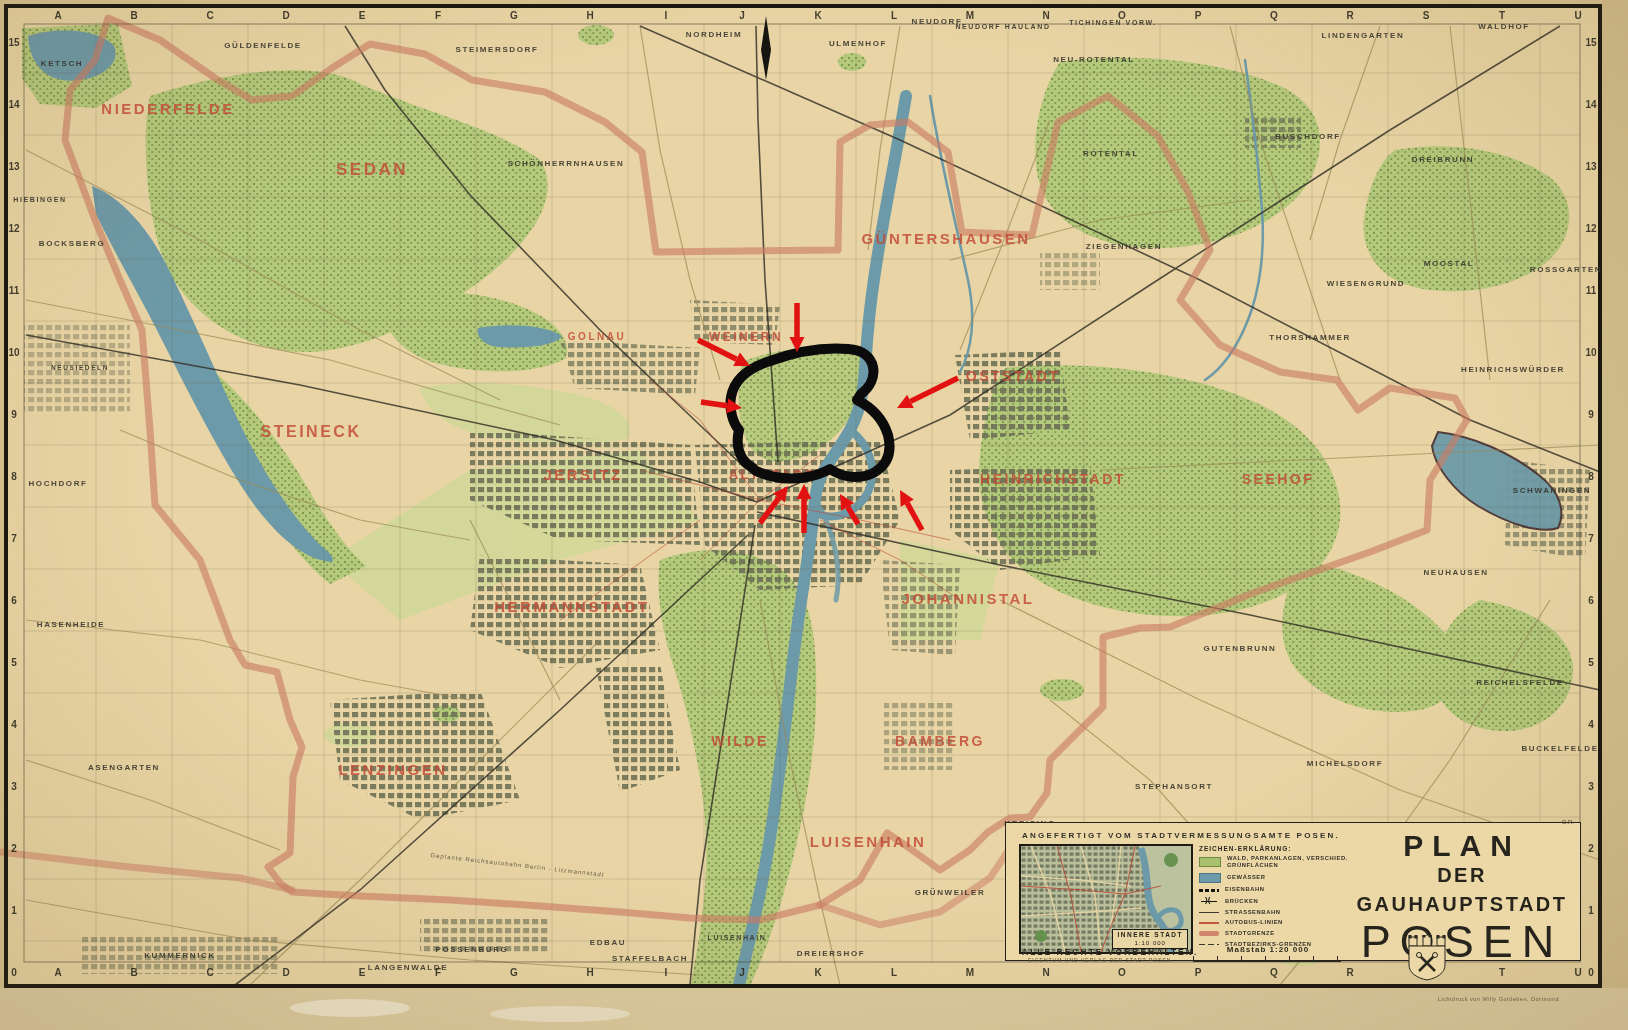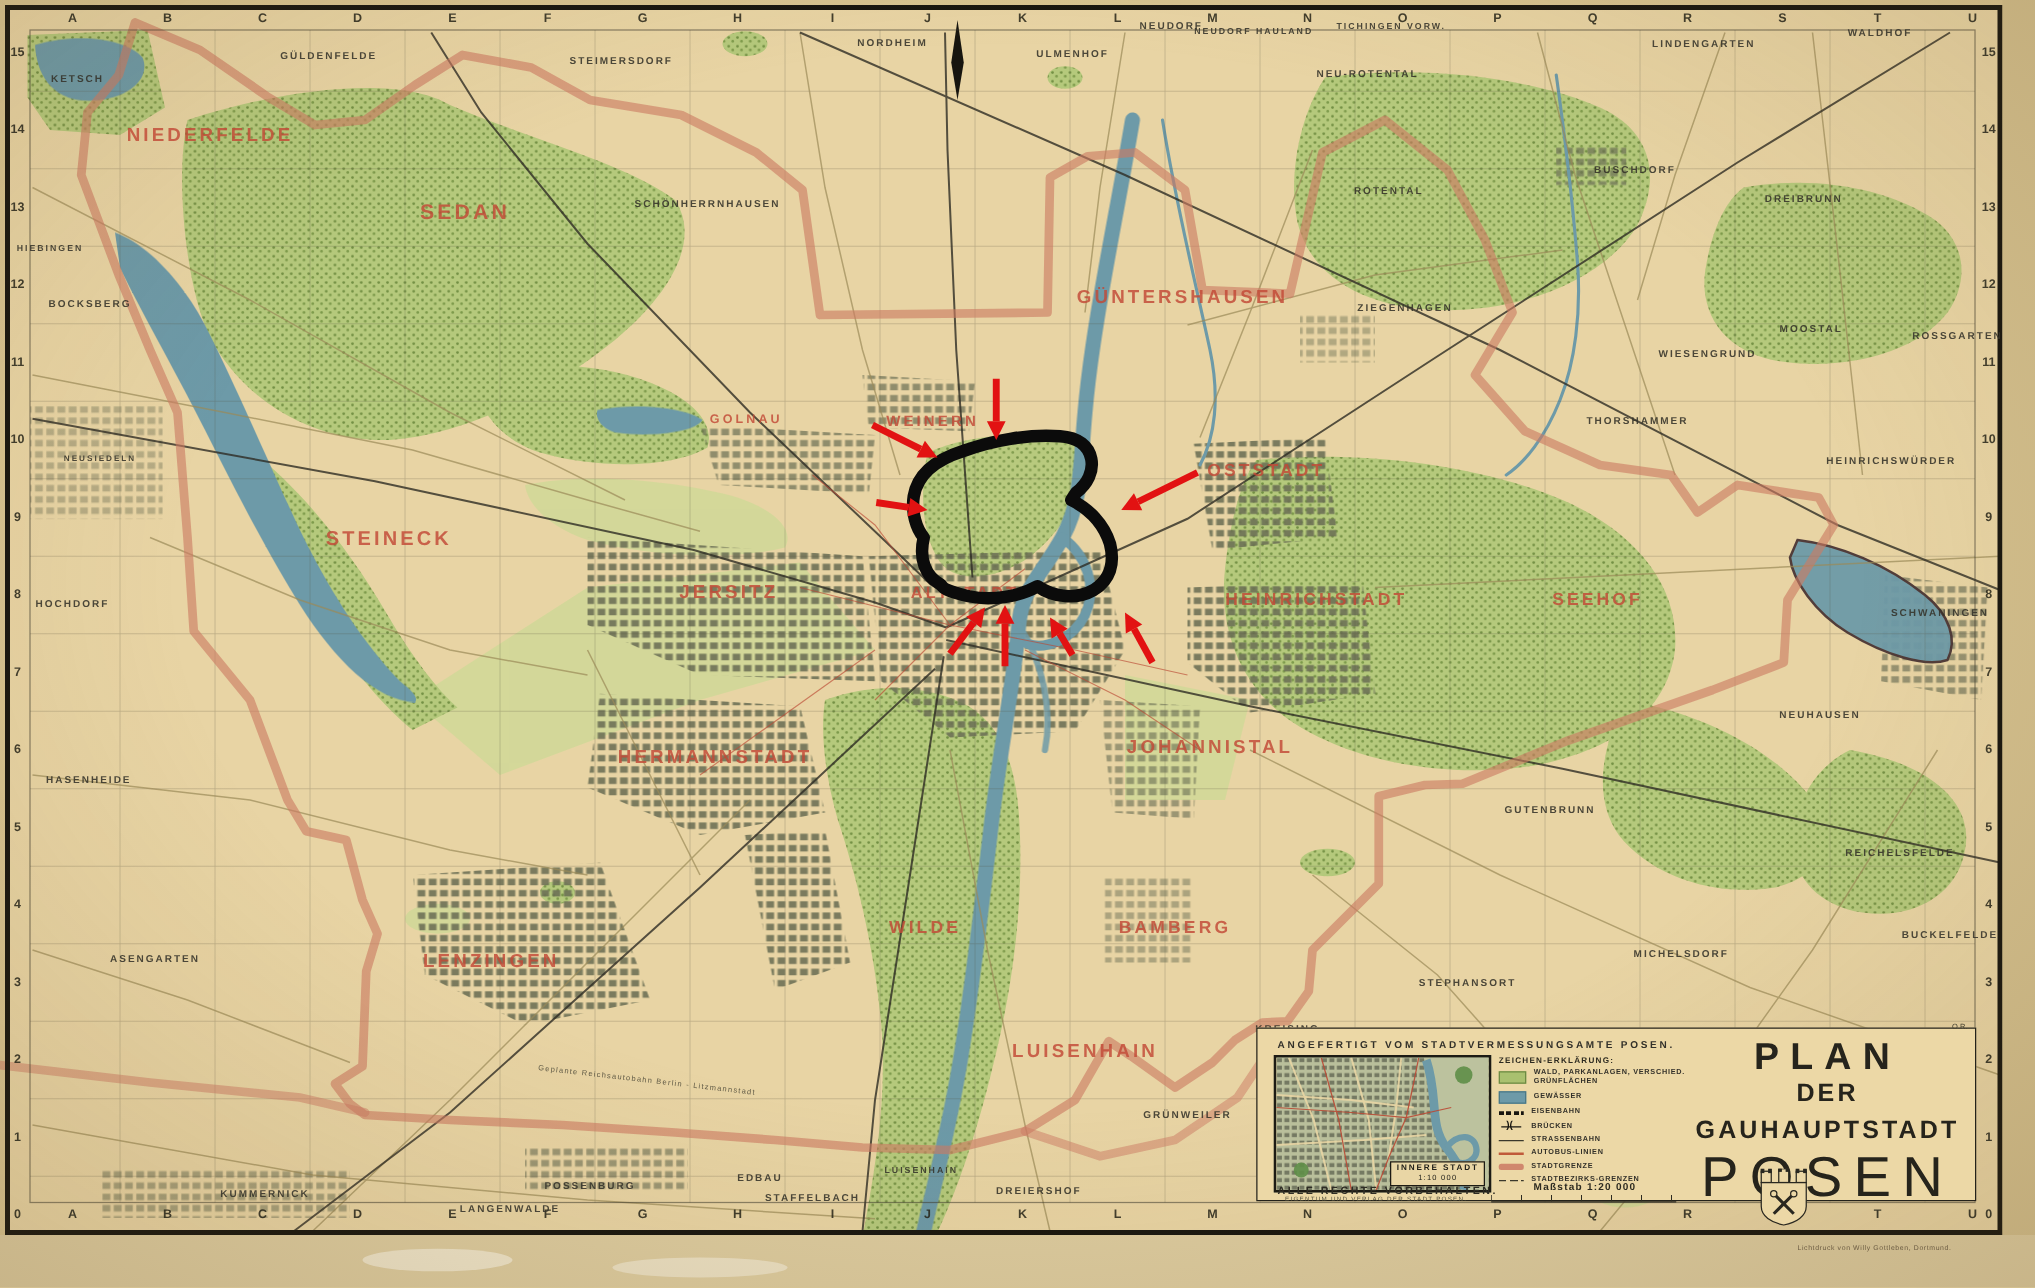--- a/index.html
+++ b/index.html
@@ -368,21 +368,21 @@
       <div class="place" style="left: 1366px; top: 283px;">WIESENGRUND</div>
       <div class="place" style="left: 1310px; top: 337px;">THORSHAMMER</div>
       <div class="place" style="left: 1124px; top: 246px;">ZIEGENHAGEN</div>
       <div class="place" style="left: 1513px; top: 369px;">HEINRICHSWÜRDER</div>
       <div class="place" style="left: 40px; top: 199px; font-size: 7px;">HIEBINGEN</div>
       <div class="place" style="left: 72px; top: 243px;">BOCKSBERG</div>
       <div class="place" style="left: 80px; top: 367px; font-size: 6.5px;">NEUSIEDELN</div>
       <div class="place" style="left: 58px; top: 483px;">HOCHDORF</div>
       <div class="place" style="left: 71px; top: 624px;">HASENHEIDE</div>
       <div class="place" style="left: 124px; top: 767px;">ASENGARTEN</div>
-      <div class="place" style="left: 180px; top: 955px; margin-left: 32px;">KUMMERNICK</div>
+      <div class="place" style="left: 180px; top: 955px;">KUMMERNICK</div>
       <div class="place" style="left: 408px; top: 967px;">LANGENWALDE</div>
       <div class="place" style="left: 472px; top: 949px;">POSSENBURG</div>
       <div class="place" style="left: 608px; top: 942px;">EDBAU</div>
       <div class="place" style="left: 650px; top: 958px;">STAFFELBACH</div>
       <div class="place" style="left: 737px; top: 937px; font-size: 7px;">LUISENHAIN</div>
       <div class="place" style="left: 831px; top: 953px;">DREIERSHOF</div>
       <div class="place" style="left: 950px; top: 892px;">GRÜNWEILER</div>
       <div class="place" style="left: 1030px; top: 823px;">KREISING</div>
       <div class="place" style="left: 1174px; top: 786px;">STEPHANSORT</div>
       <div class="place" style="left: 1345px; top: 763px;">MICHELSDORF</div>

